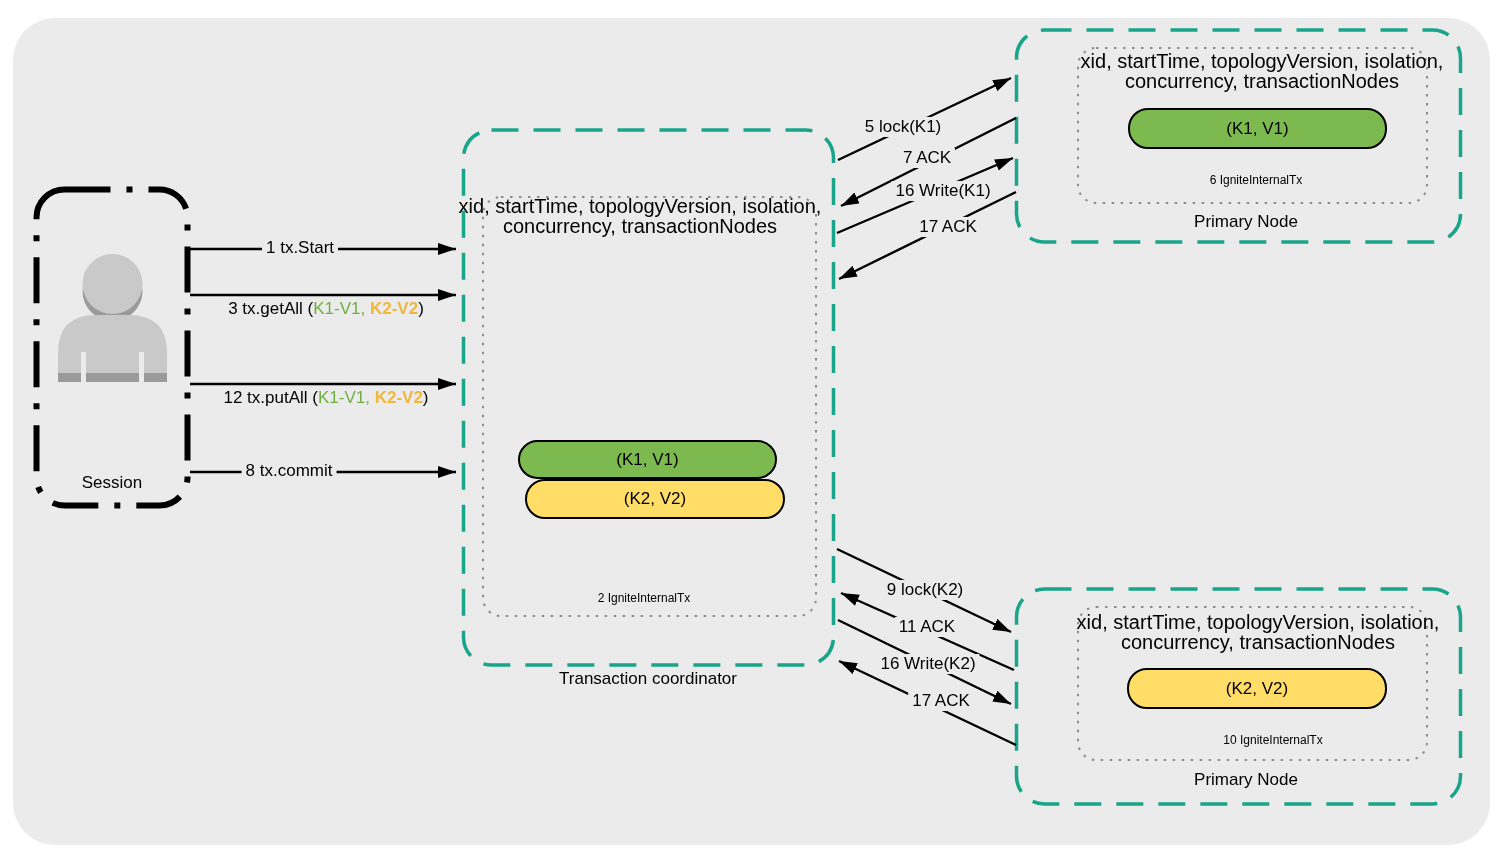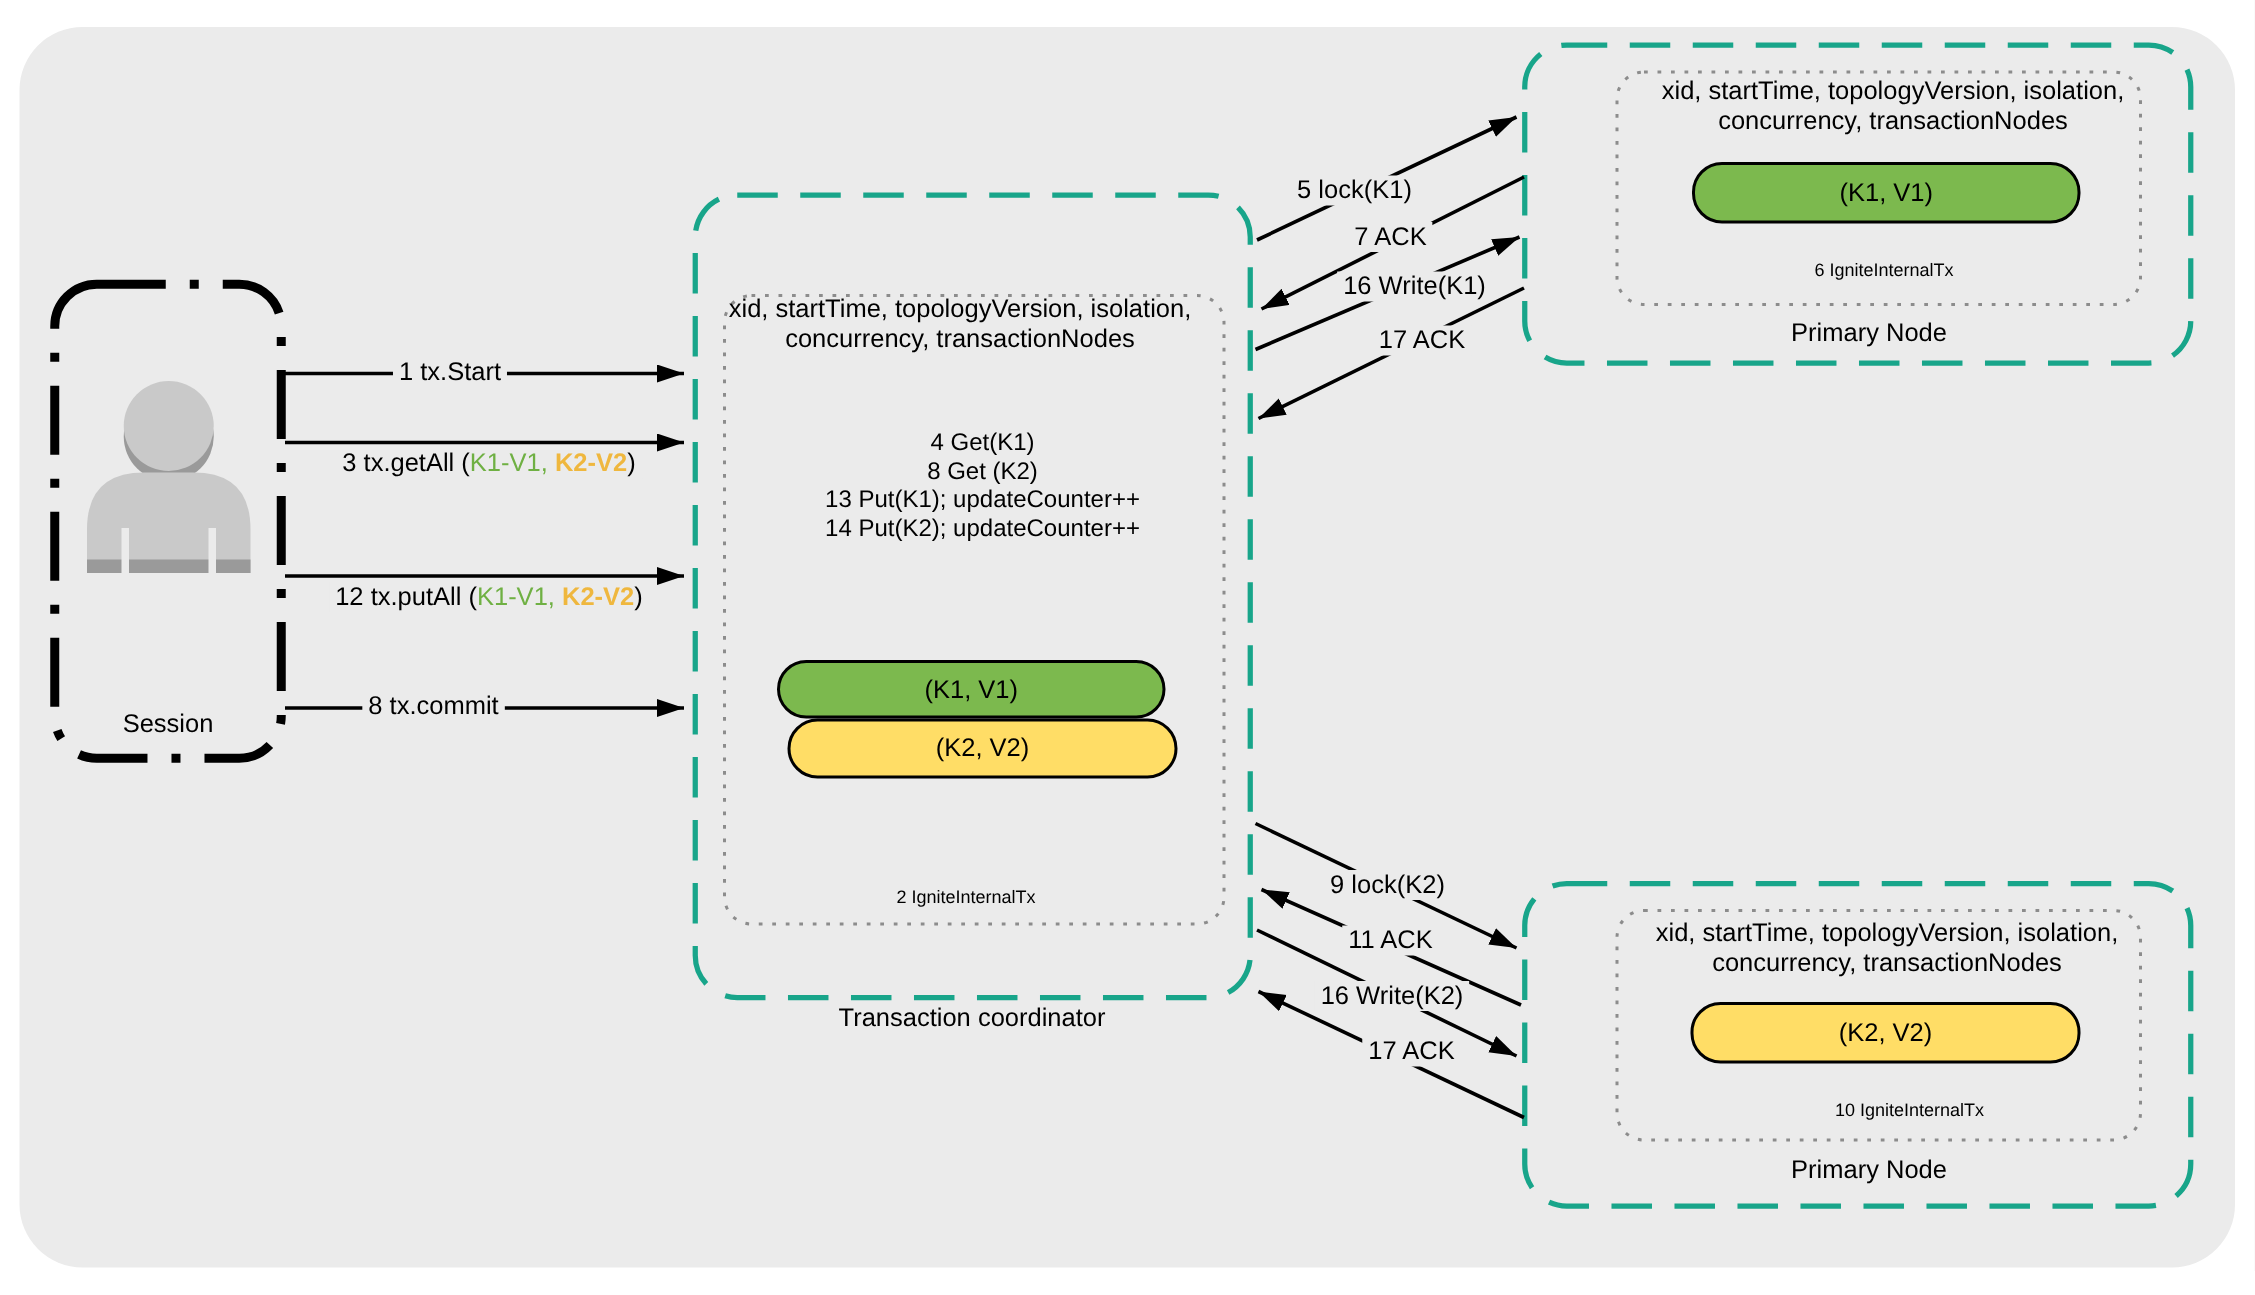--- a/index.html
+++ b/index.html
@@ -52,21 +52,21 @@
     position: absolute;
     transform: translate(-50%, -50%);
     white-space: nowrap;
     font-size: 17px;
     line-height: 20px;
     text-align: center;
   }
   .elabel { background: var(--canvas); padding: 0 4px; }
   .kgreen  { color: var(--green-text);  font-weight: normal; }
   .korange { color: var(--orange-text); font-weight: bold; }
-  .params { font-size: 17px; line-height: 20px; }
+  .params { font-size: 20px; line-height: 20px; }
   .ops    { font-size: 16px; line-height: 19px; }
   .title-lbl { font-size: 17px; }
   .tx-lbl { font-size: 12px; }
   .pill {
     position: absolute;
     border: 2.5px solid var(--ink);
     border-radius: 20px;
     display: flex;
     align-items: center;
     justify-content: center;
@@ -131,26 +131,20 @@
   <div class="lbl elabel" style="left:326px; top:309px;"><span>3 tx.getAll (</span><span class="kgreen">K1-V1,</span><span class="korange"> K2-V2</span><span>)</span></div>
 
   <div class="lbl elabel" style="left:326px; top:398px;"><span>12 tx.putAll (</span><span class="kgreen">K1-V1,</span><span class="korange"> K2-V2</span><span>)</span></div>
 
   <div class="lbl elabel" style="left:289px; top:471px;">8 tx.commit</div>
 
   <div class="lbl params" style="left:640px; top:216px;">
     <div>xid, startTime, topologyVersion, isolation,</div>
     <div>concurrency, transactionNodes</div>
   </div>
-  <div class="lbl ops" style="left:655px; top:324px;">
-    <div>4 Get(K1)</div>
-    <div>8 Get (K2)</div>
-    <div>13 Put(K1); updateCounter++</div>
-    <div>14 Put(K2); updateCounter++</div>
-  </div>
   <div class="pill green" style="left:518px; top:440px; width:259px; height:39px;">
       <span>(K1, V1)</span>
     </div>
   <div class="pill yellow" style="left:525px; top:479px; width:260px; height:40px;">
       <span>(K2, V2)</span>
     </div>
   <div class="lbl tx-lbl" style="left:644px; top:598px;">2 IgniteInternalTx</div>
   <div class="lbl title-lbl" style="left:648px; top:679px;">Transaction coordinator</div>
 
   <div class="lbl params" style="left:1262px; top:71px;">

